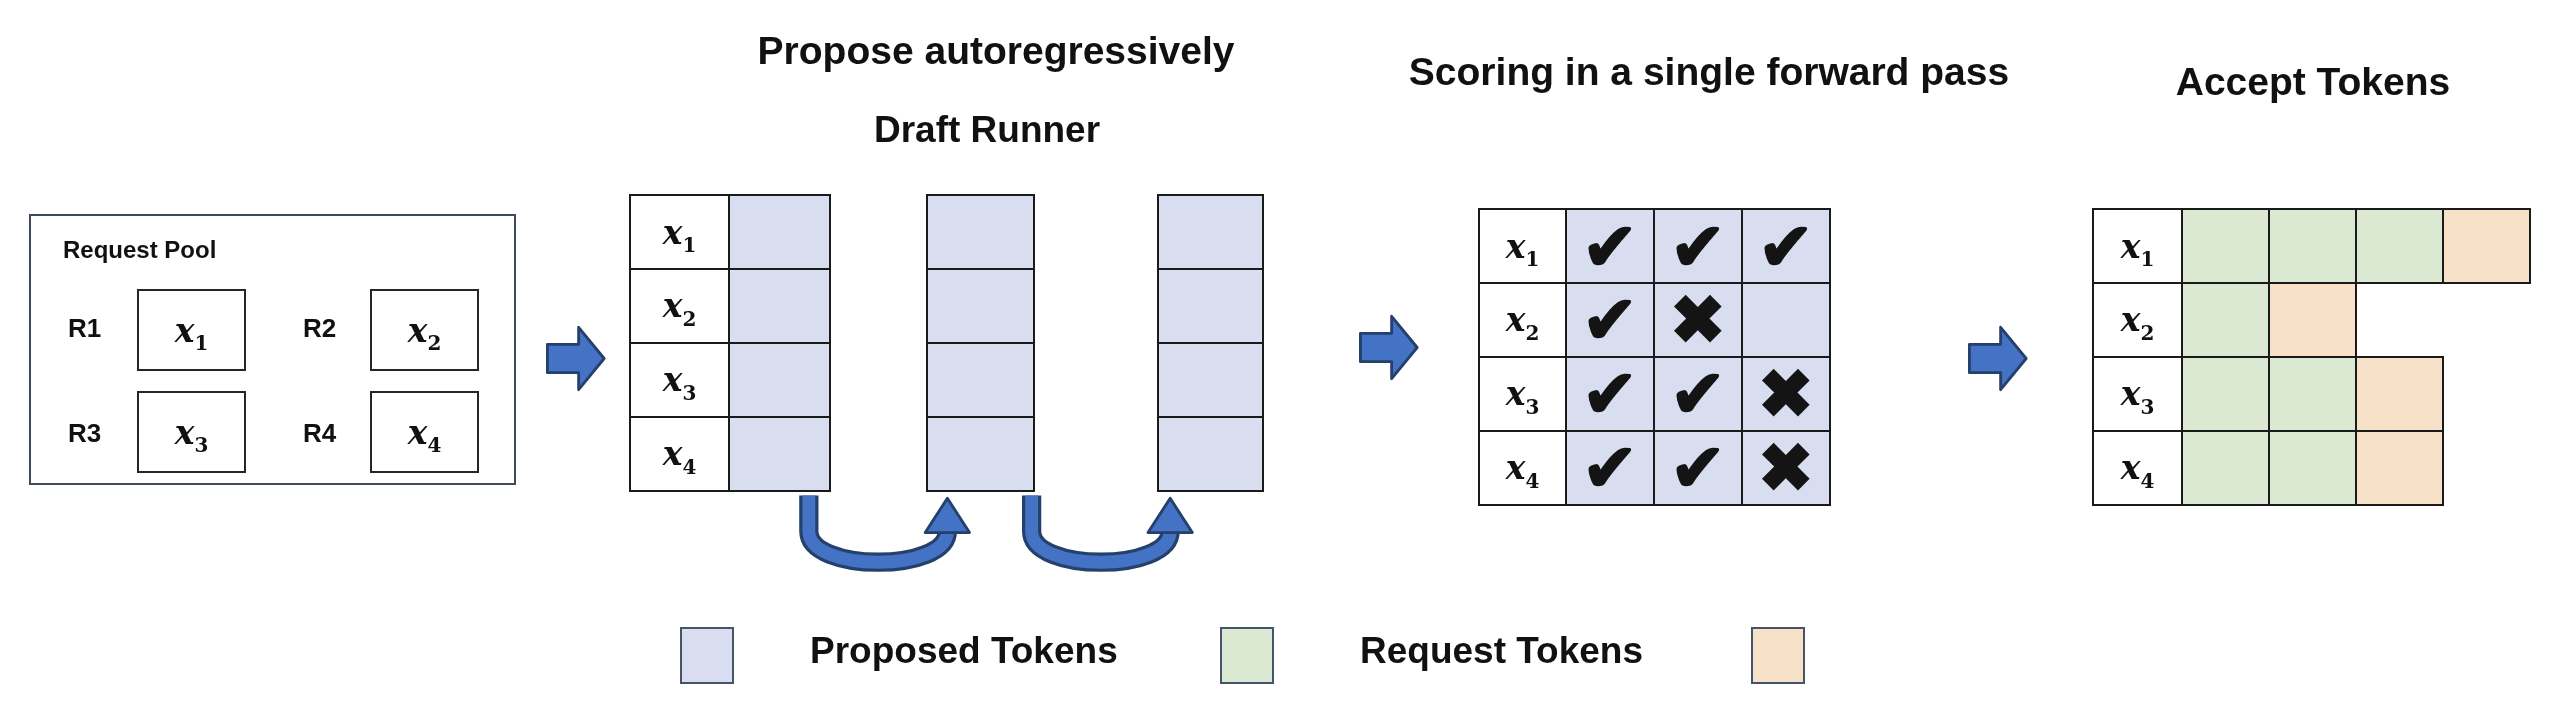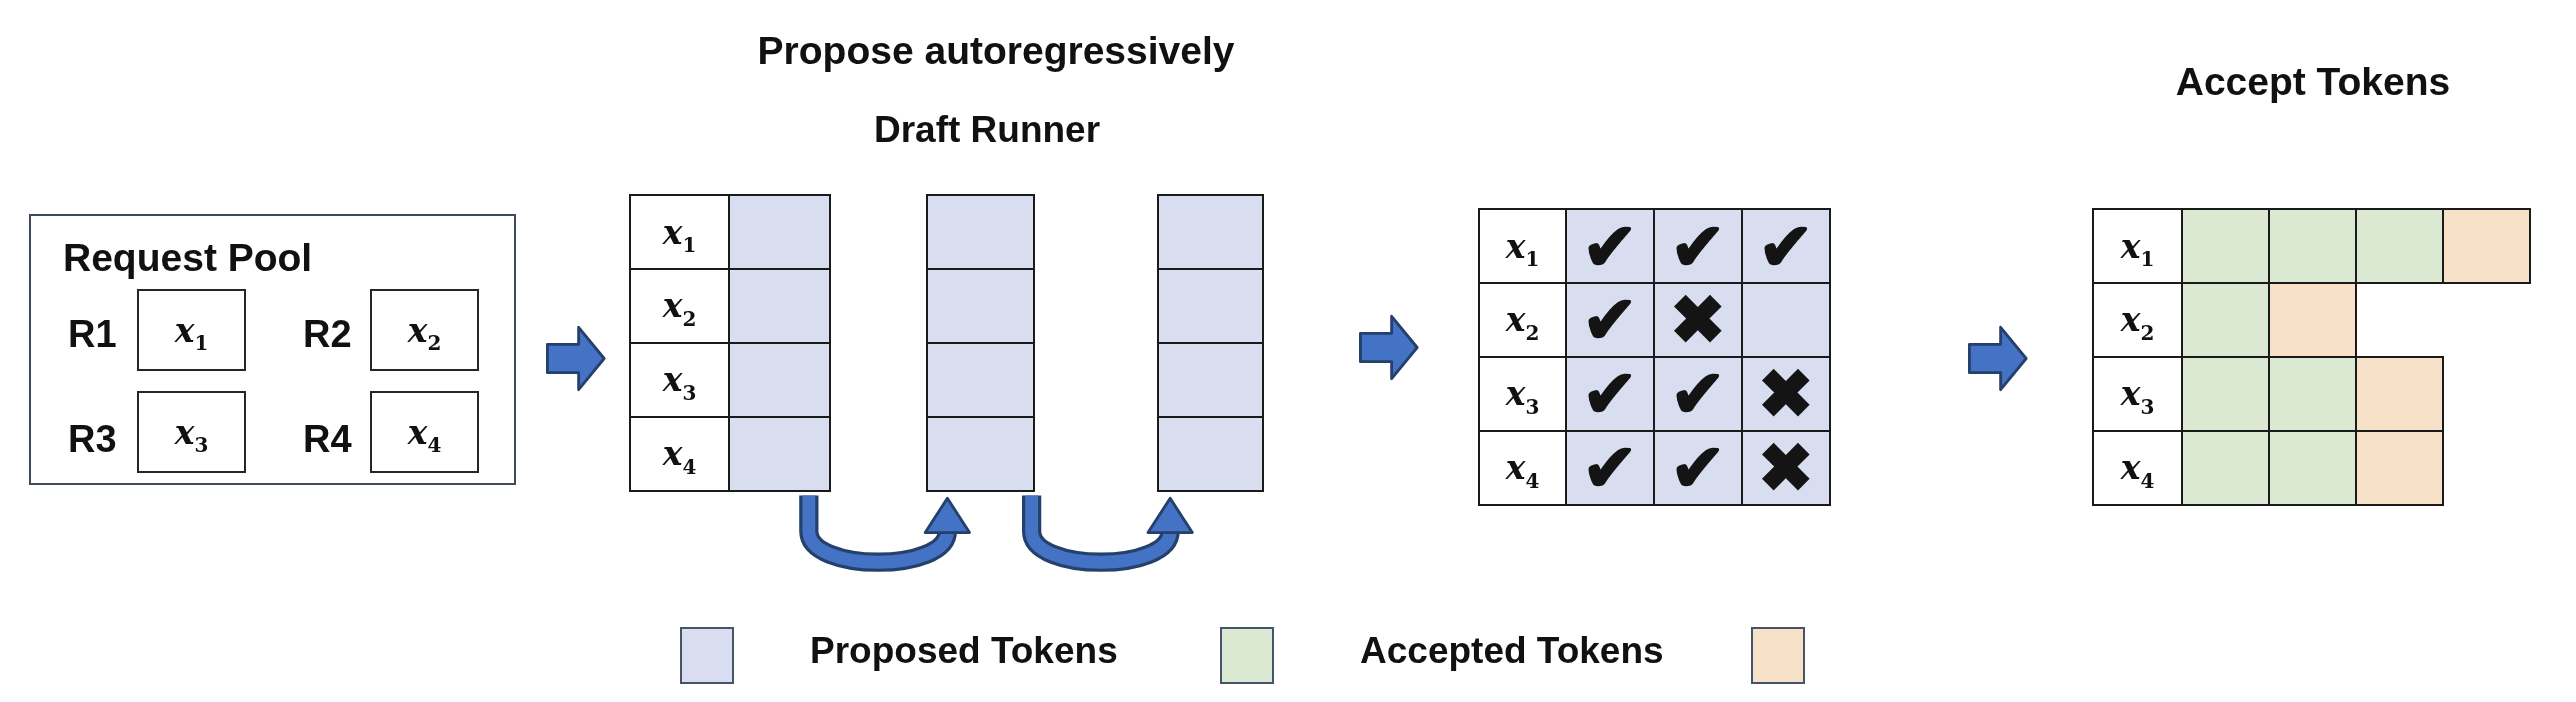--- a/index.html
+++ b/index.html
@@ -8,22 +8,22 @@
   }
   html,body{margin:0;padding:0;background:#fff;}
   #canvas{position:relative;width:2576px;height:703px;background:#fff;overflow:hidden;
           font-family:"Liberation Sans",sans-serif;color:#111;}
   .abs{position:absolute;}
   .heading{font-size:39px;font-weight:600;white-space:nowrap;transform:translateX(-50%);}
   .subheading{font-size:37px;font-weight:600;white-space:nowrap;transform:translateX(-50%);}
 
   
   .pool{left:28.6px;top:214px;width:487px;height:271px;border:2.9px solid #3F4A5A;box-sizing:border-box;}
-  .pool-title{left:63px;top:236px;font-size:39px;font-weight:600;}
-  .rlabel{font-size:38px;font-weight:600;}
+  .pool-title{left:63px;top:236px;font-size:24px;font-weight:600;}
+  .rlabel{font-size:26px;font-weight:600;}
   .tokbox{border:2.9px solid #262626;box-sizing:border-box;background:#fff;
           display:flex;align-items:center;justify-content:center;}
 
   
   .tok{font-family:"DejaVu Serif",serif;font-style:italic;font-weight:600;font-size:33px;line-height:1;}
   .tok .sb{font-size:20px;position:relative;top:8.6px;font-style:normal;font-weight:700;
            font-family:"DejaVu Serif",serif;}
 
   
   .trow{display:flex;}
@@ -46,20 +46,21 @@
   svg .band-in{fill:none;stroke:var(--c-arrow_fill);stroke-width:18;}
   svg .head{fill:var(--c-arrow_fill);stroke:var(--c-arrow_outline);stroke-width:4;stroke-linejoin:round;}
 </style>
 </head>
 <body>
 
 <div id="canvas">
 
   <div class="abs heading" style="left:996px;top:29px;">Propose autoregressively</div>
   <div class="abs subheading" style="left:987px;top:109px;">Draft Runner</div>
+  <div class="abs heading" style="left:1709px;top:50px;">Scoring in a single forward pass</div>
   <div class="abs heading" style="left:2313px;top:60px;">Accept Tokens</div>
 
   <div class="abs pool"></div>
   <div class="abs pool-title">Request Pool</div>
 
   <div class="abs rlabel" style="left:68px;top:313px;">R1</div>
   <div class="abs tokbox" style="left:137px;top:289px;width:109px;height:82px;">
     <span class="tok"><span>x</span><span class="sb">1</span></span>
   </div>
   <div class="abs rlabel" style="left:303px;top:313px;">R2</div>
@@ -232,18 +233,18 @@
       <div class="cell accepted" style="width:89px;"></div>
       <div class="cell accepted" style="width:89px;"></div>
       <div class="cell bonus" style="width:89px;"></div>
     </div>
   </div>
 
   <div class="abs swatch" style="left:680px;top:627px;background:var(--c-proposed);"></div>
   <div class="abs legend-label" style="left:798px;top:630px;margin-left:12px;">Proposed Tokens</div>
 
   <div class="abs swatch" style="left:1220px;top:627px;background:var(--c-accepted);"></div>
-  <div class="abs legend-label" style="left:1360px;top:630px;">Accepted Tokens</div>
+  <div class="abs legend-label" style="left:1360px;top:630px;">Request Tokens</div>
 
   <div class="abs swatch" style="left:1751px;top:627px;background:var(--c-bonus);"></div>
 
 </div>
 
 
 </body></html>

